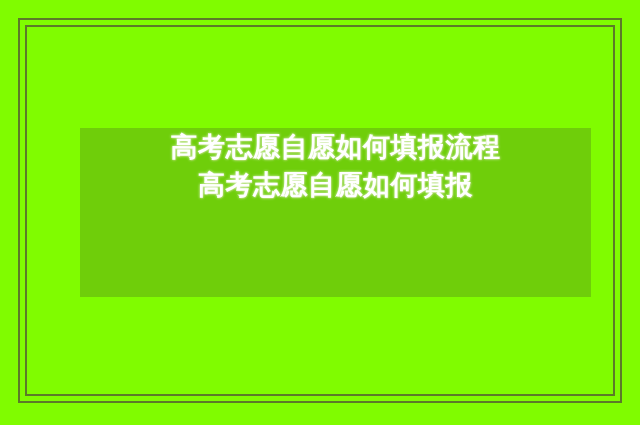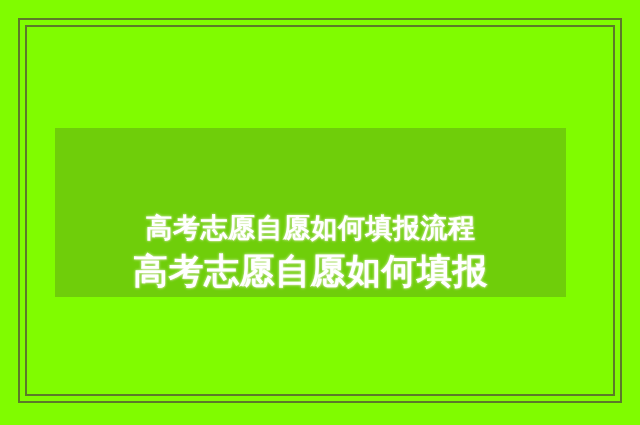--- a/index.html
+++ b/index.html
@@ -41,30 +41,30 @@
     width: 590px;
     height: 371px;
     border: 2px solid #5c7a29;
     box-sizing: border-box;
     pointer-events: none;
   }
 
   
   #content-plate {
     position: absolute;
-    left: 55px;
+    left: 80px;
     top: 128px;
     width: 511px;
     height: 169px;
     background: #6fce0a;
     box-sizing: border-box;
     display: flex;
     flex-direction: column;
     align-items: center;
-    justify-content: flex-end;
+    justify-content: flex-start;
   }
 
   #title-block {
     width: 100%;
     text-align: center;
     line-height: 1.42;
     color: #ffffff;
     font-weight: bold;
     letter-spacing: 0.5px;
     text-shadow:
@@ -75,21 +75,21 @@
   .title-line {
     display: block;
     white-space: nowrap;
   }
 
   #title-line-1 {
     font-size: 27px;
   }
 
   #title-line-2 {
-    font-size: 35px;
+    font-size: 27px;
   }
 </style>
 </head>
 <body>
 
 <div id="banner">
 
   <div id="frame-outer"></div>
   <div id="frame-inner"></div>
 

